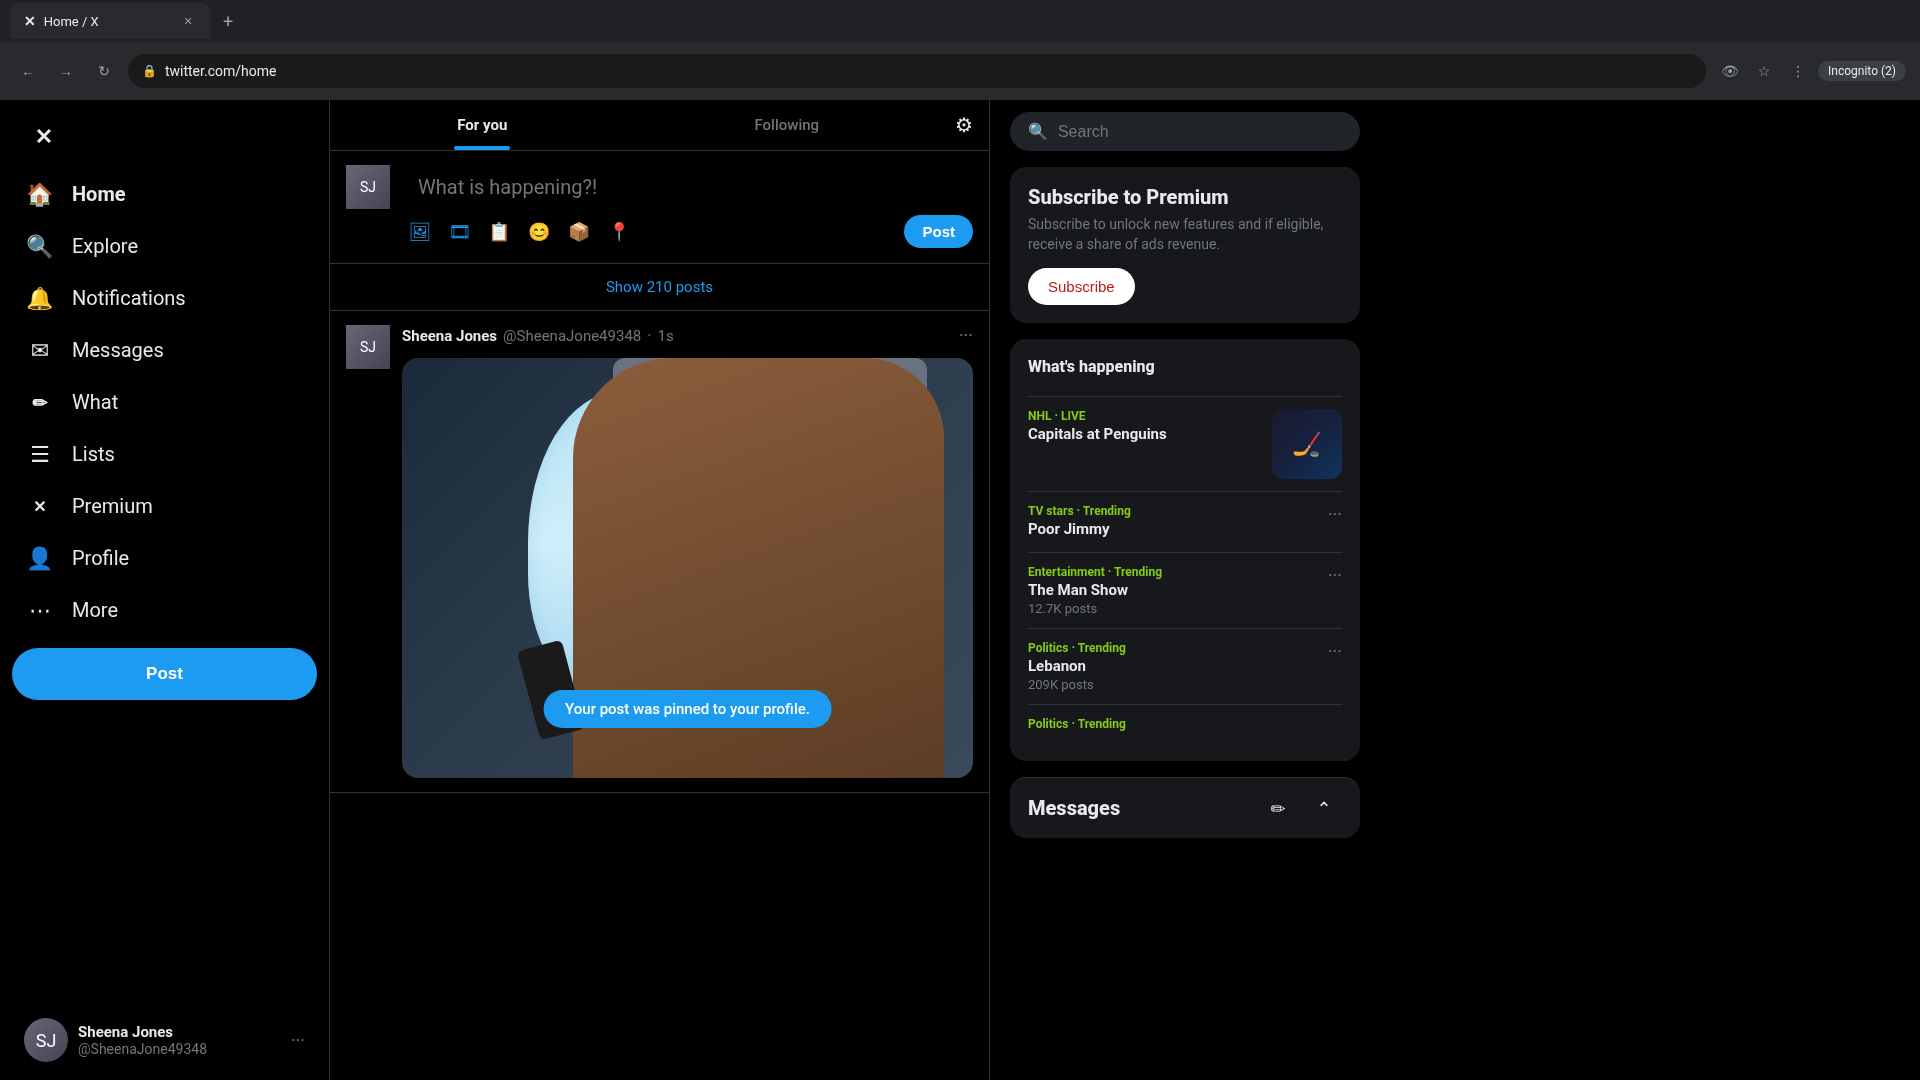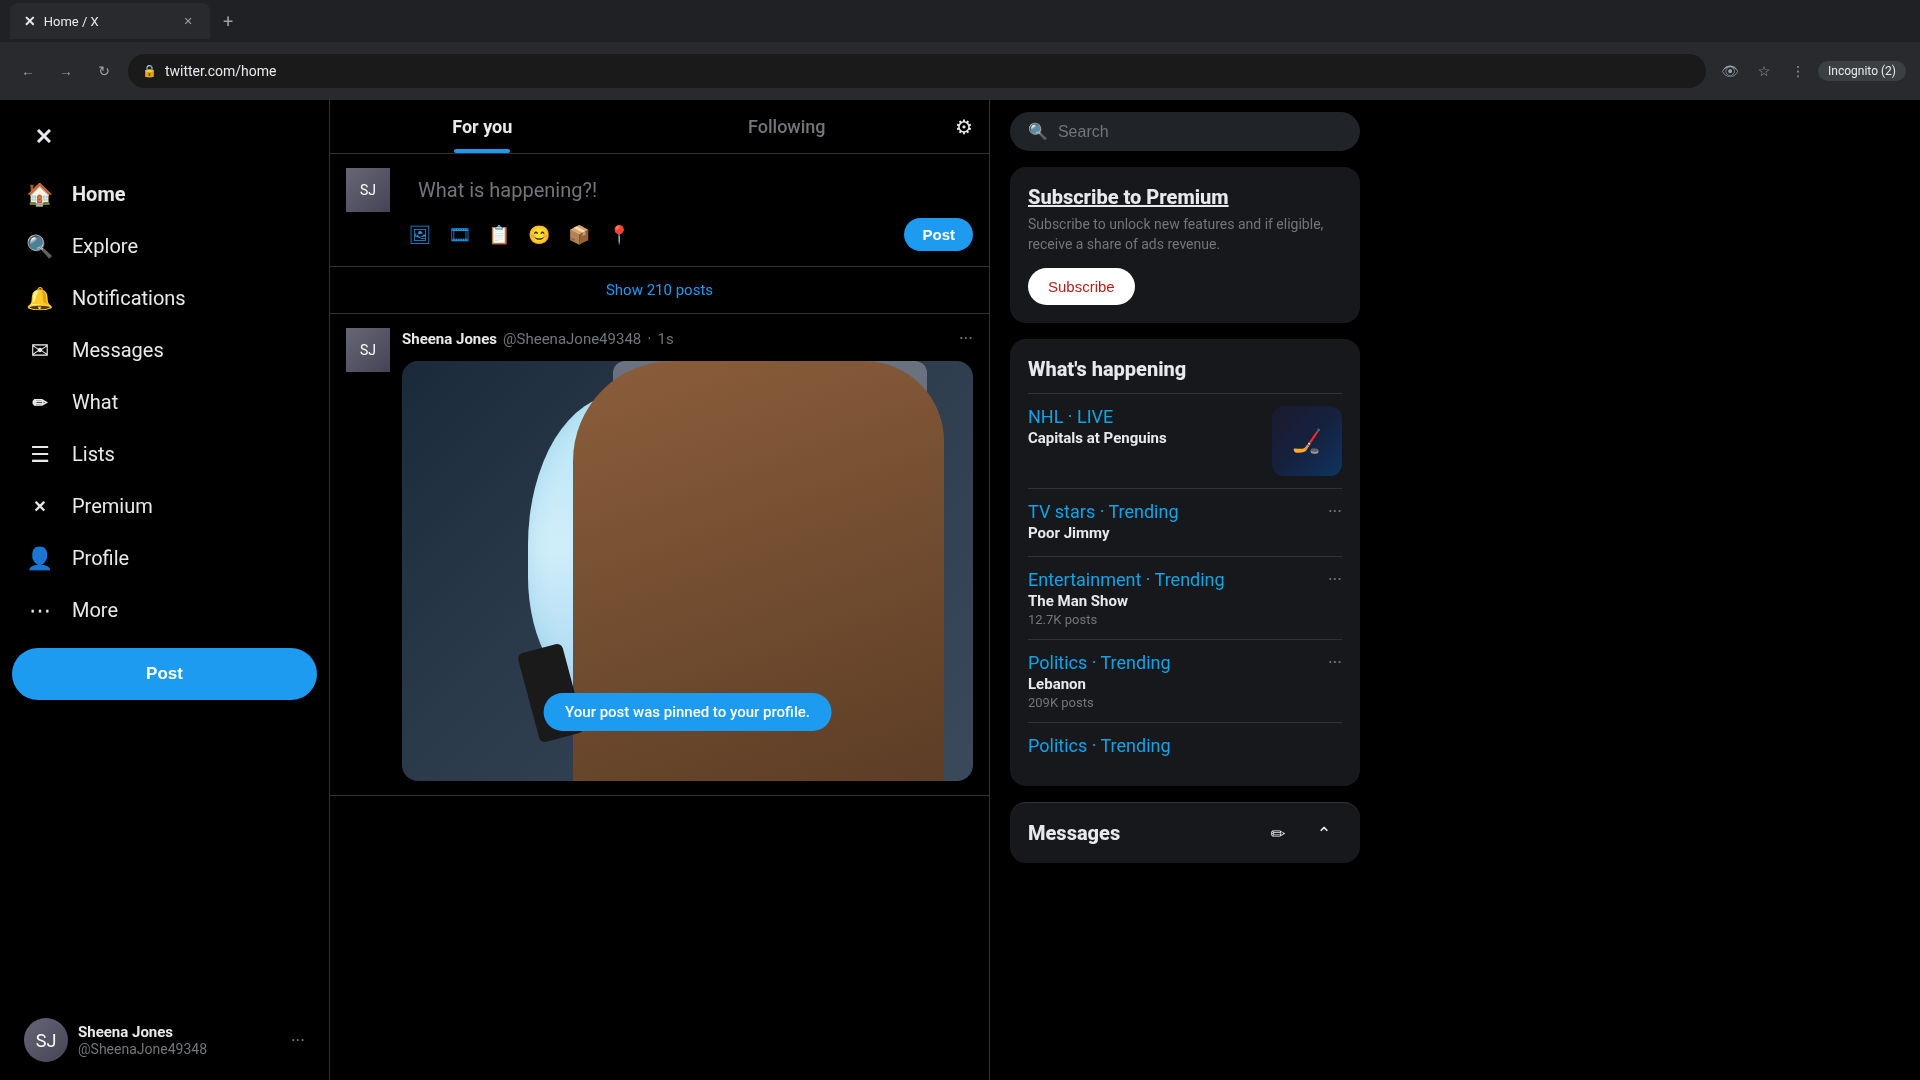--- a/index.html
+++ b/index.html
@@ -207,21 +207,21 @@
       top: 0;
       background: rgba(0,0,0,0.85);
       backdrop-filter: blur(8px);
       z-index: 10;
     }
     .feed-tab {
       flex: 1;
       text-align: center;
       padding: 16px;
       cursor: pointer;
-      font-size: 18px;
+      font-size: 15px;
       font-weight: 500;
       color: #71767b;
       position: relative;
     }
     .feed-tab.active { color: #e7e9ea; font-weight: 700; }
     .feed-tab.active::after {
       content: '';
       position: absolute;
       bottom: 0;
       left: 50%;
@@ -417,50 +417,50 @@
     }
     .search-input::placeholder { color: #71767b; }
 
     
     .premium-box {
       background: #16181c;
       border-radius: 16px;
       padding: 18px;
       margin-bottom: 16px;
     }
-    .premium-title { font-size: 20px; font-weight: 800; margin-bottom: 6px; text-decoration: underline; }
+    .premium-title { font-size: 20px; font-weight: 800; margin-bottom: 6px; }
     .premium-desc { font-size: 14px; color: #71767b; margin-bottom: 14px; line-height: 1.4; }
     .subscribe-btn {
       background: #fff;
       color: #b91c1c;
       border: none;
       border-radius: 20px;
       padding: 10px 20px;
       font-size: 15px;
       font-weight: 400;
       cursor: pointer;
     }
 
     
     .whats-happening {
       background: #16181c;
       border-radius: 16px;
       padding: 18px;
     }
-    .wh-title { font-size: 20px; font-weight: 800; margin-bottom: 12px; }
+    .wh-title { font-size: 16px; font-weight: 800; margin-bottom: 20px; }
     .trend-item {
       padding: 12px 0;
       border-top: 1px solid #2f3336;
       display: flex;
       align-items: flex-start;
       gap: 10px;
       cursor: pointer;
     }
     .trend-content { flex: 1; }
-    .trend-category { font-size: 18px; color: #0ea5e9; }
+    .trend-category { font-size: 12px; color: #84cc16; font-weight: bold; }
     .trend-name { font-size: 15px; font-weight: 700; margin: 2px 0; }
     .trend-count { font-size: 13px; color: #71767b; }
     .trend-more { color: #71767b; font-size: 18px; cursor: pointer; flex-shrink: 0; }
     .trend-image {
       width: 70px; height: 70px;
       border-radius: 12px;
       overflow: hidden;
       flex-shrink: 0;
     }
     .nhl-image {

